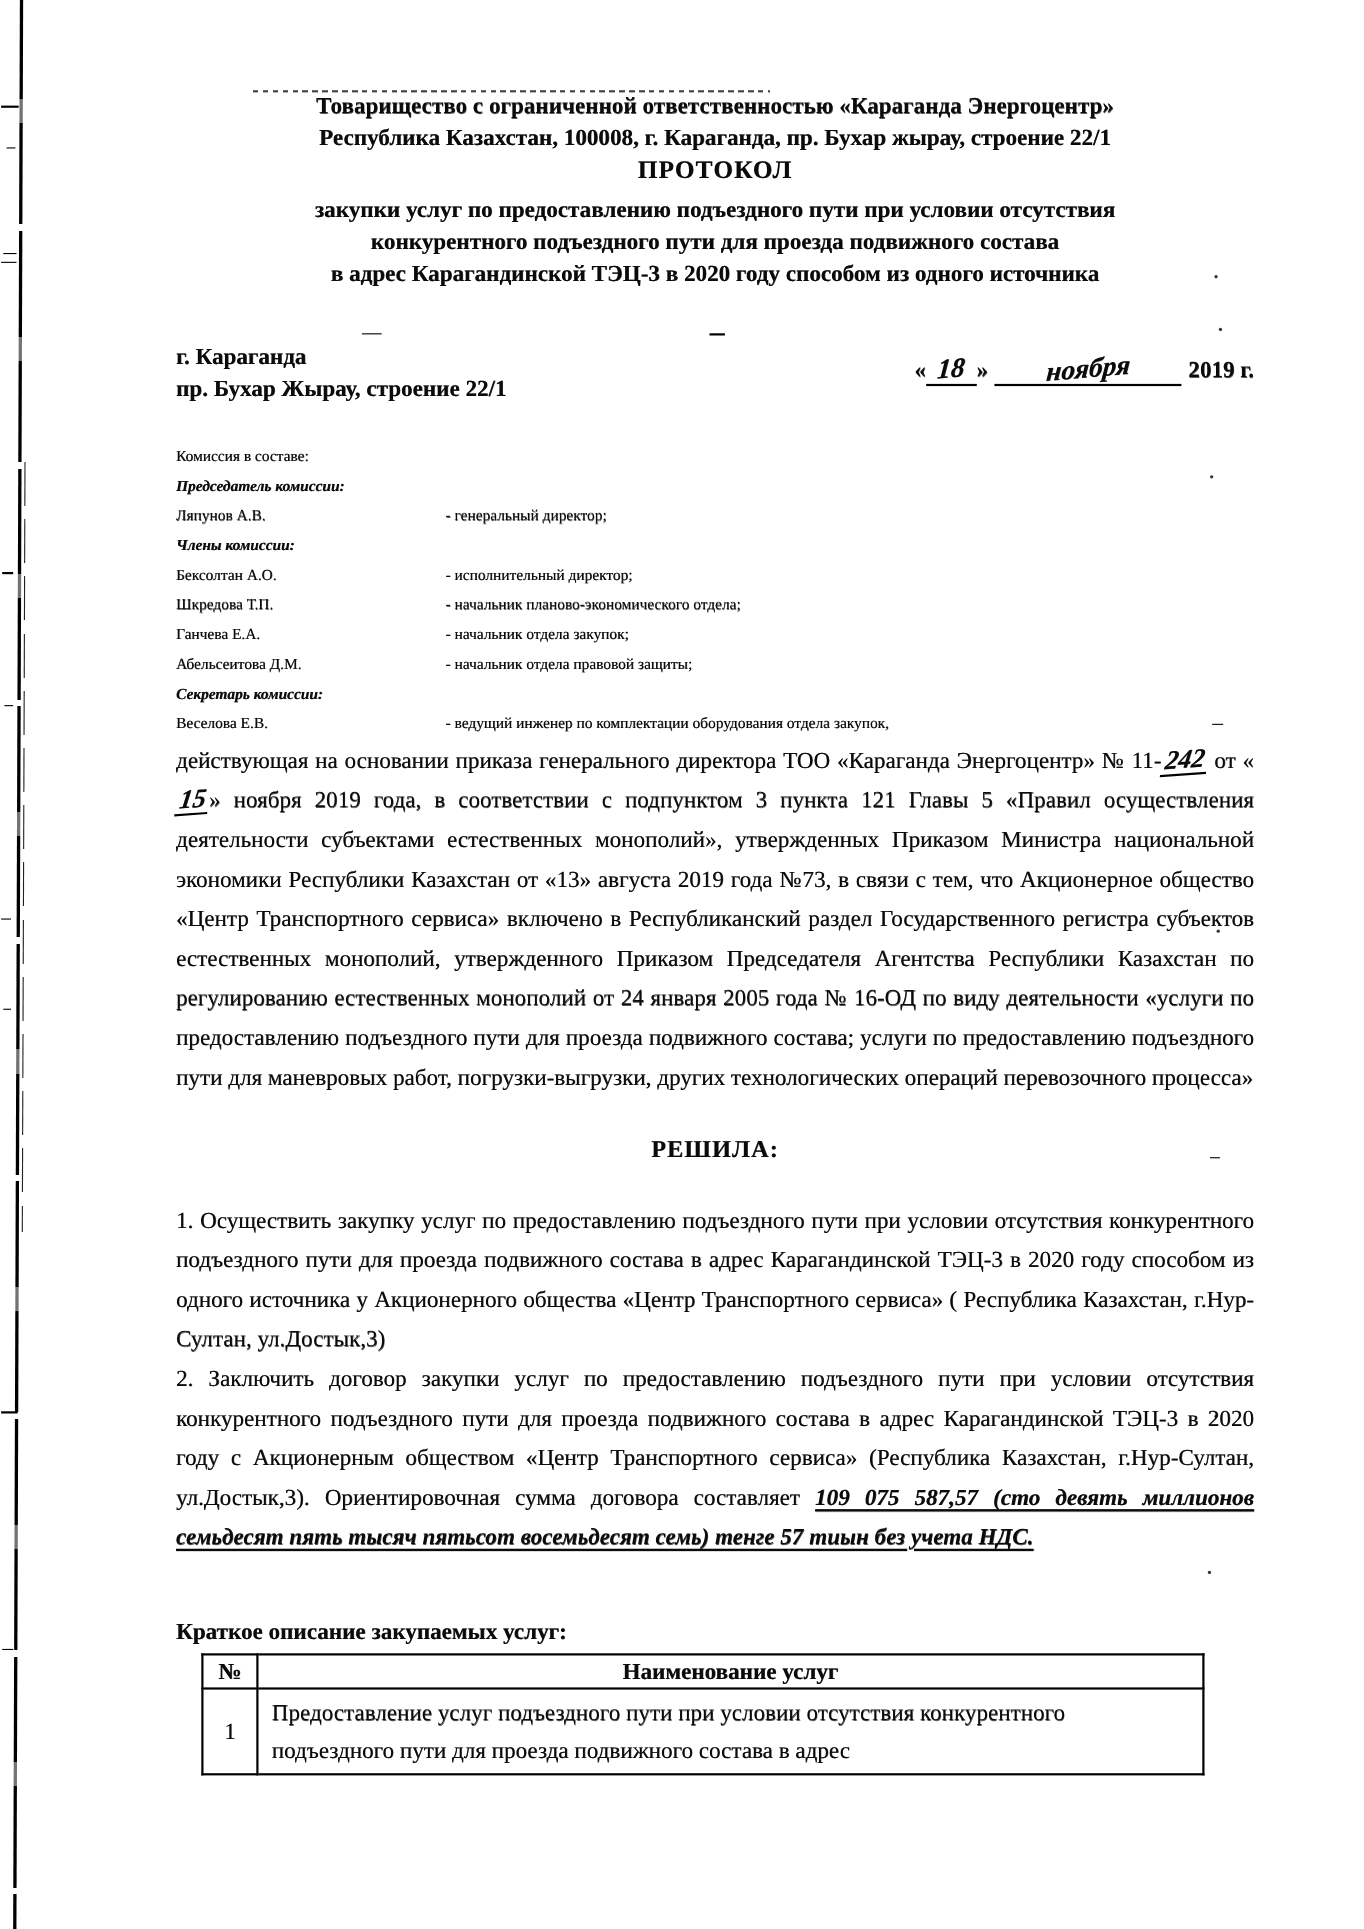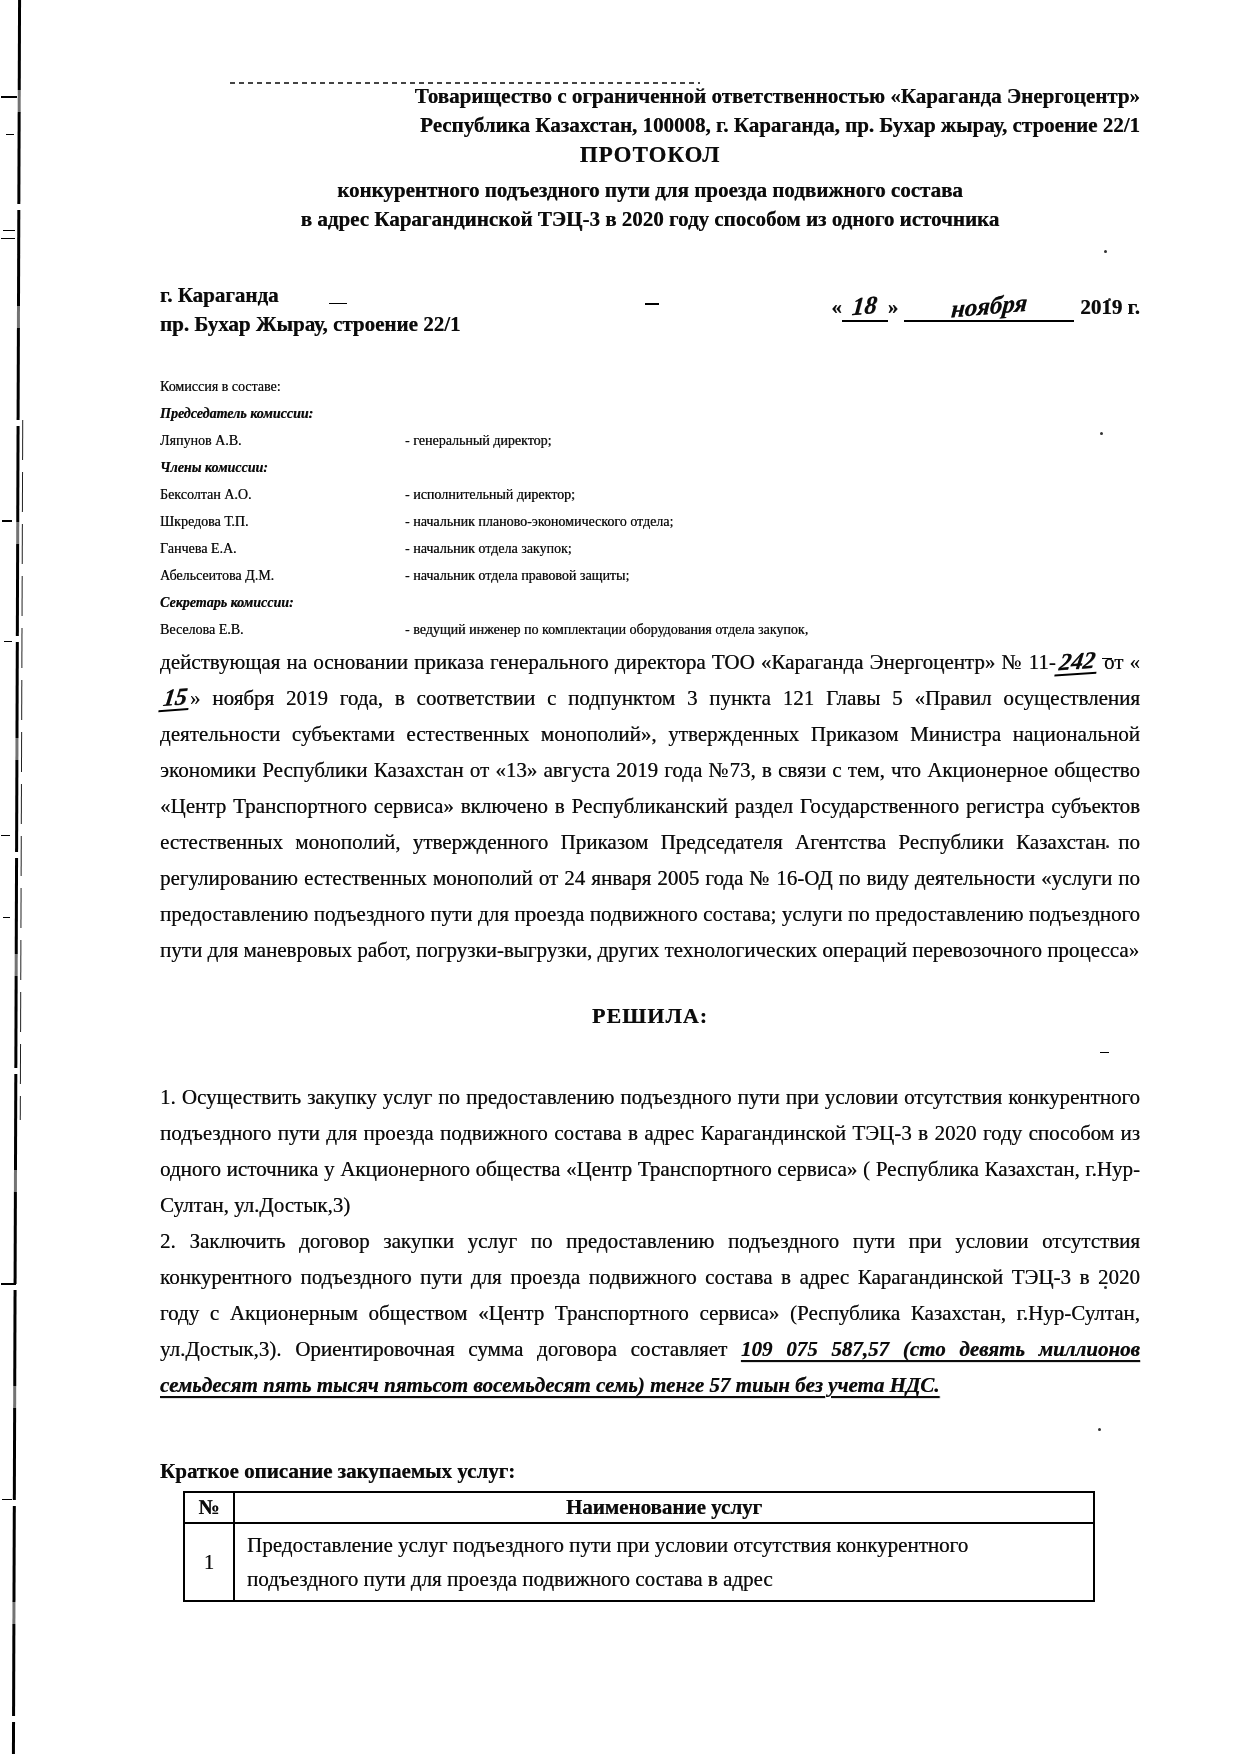--- a/index.html
+++ b/index.html
@@ -21,41 +21,41 @@
   .edge-line2{
     position:absolute;left:21px;top:420px;height:700px;width:1px;
     background:repeating-linear-gradient(180deg,#222 0 40px,transparent 40px 52px);
     transform:rotate(0.2deg);
   }
   .tick{position:absolute;background:#000;height:2px;}
   .dot{position:absolute;background:#333;width:3px;height:3px;border-radius:50%;}
   .smudge{position:absolute;background:repeating-linear-gradient(90deg,#444 0 5px,transparent 5px 9px);height:2px;}
   
   .content{position:absolute;left:160px;top:82px;width:980px;}
-  .org-block{Text-align:center;font-weight:bold;font-size:21px;line-height:29px;text-align:right;}
+  .org-block{Text-align:center;font-weight:bold;font-size:21px;line-height:29px;}
   .title-block{text-align:center;font-weight:bold;font-size:21px;line-height:29px;}
   .title-main{font-size:23px;letter-spacing:1px;margin-bottom:7px;}
   .place-date{display:flex;justify-content:space-between;margin-top:47px;font-size:21px;}
   .place{font-weight:bold;line-height:29px;}
   .date{font-weight:bold;padding-top:14px;white-space:nowrap;}
   .hw-slot{display:inline-block;border-bottom:2px solid #000;text-align:center;}
   .hw-slot.day{min-width:46px;}
   .hw-slot.month{min-width:170px;margin:0 6px;}
   .hw{
     display:inline-block;font-style:italic;font-weight:bold;font-size:25px;
     transform:rotate(-5deg) skewX(-10deg);line-height:0.9;padding:0 3px;
   }
   .hw.inline{font-size:24px;transform:rotate(-4deg) skewX(-12deg);border-bottom:2px solid #000;}
   .commission{margin-top:34px;font-size:14px;line-height:27px;}
   .c-row{display:flex;}
   .c-name{width:245px;flex:0 0 245px;}
   .c-label{font-weight:bold;font-style:italic;}
   .para{font-size:21px;line-height:36px;text-align:justify;}
   .body-para{margin-top:1px;}
-  .decision-head{text-align:center;font-weight:bold;font-size:22px;letter-spacing:1px;margin:35px 0 50px 0;}
+  .decision-head{text-align:center;font-weight:bold;font-size:22px;letter-spacing:1px;margin:35px 0 33px 0;}
   .sum{font-style:italic;text-decoration:underline;text-underline-offset:4px;font-weight:bold;}
   .services-head{font-weight:bold;font-size:21px;margin-top:56px;margin-bottom:7px;}
   table.svc{border-collapse:collapse;margin-left:23px;width:912px;font-size:21px;}
   table.svc th,table.svc td{border:2px solid #000;}
   table.svc th{font-weight:bold;text-align:center;padding:2px 4px;font-size:21px;}
   table.svc td{vertical-align:middle;}
   td.num{text-align:center;width:46px;}
   td.name{padding:4px 12px;line-height:34px;}
 </style>
 </head>
@@ -89,20 +89,21 @@
 
   <div class="content">
 
     <div class="org-block">
       <div>Товарищество с ограниченной ответственностью «Караганда Энергоцентр»</div>
       <div>Республика Казахстан, 100008, г. Караганда, пр. Бухар жырау, строение 22/1</div>
     </div>
 
     <div class="title-block">
       <div class="title-main">ПРОТОКОЛ</div>
+      <div>закупки услуг по предоставлению подъездного пути при условии отсутствия</div>
       <div>конкурентного подъездного пути для проезда подвижного состава</div>
       <div>в адрес Карагандинской ТЭЦ-3 в 2020 году способом из одного источника</div>
     </div>
 
     <div class="place-date">
       <div class="place">
         <div>г. Караганда</div>
         <div>пр. Бухар Жырау, строение 22/1</div>
       </div>
       <div class="date">

